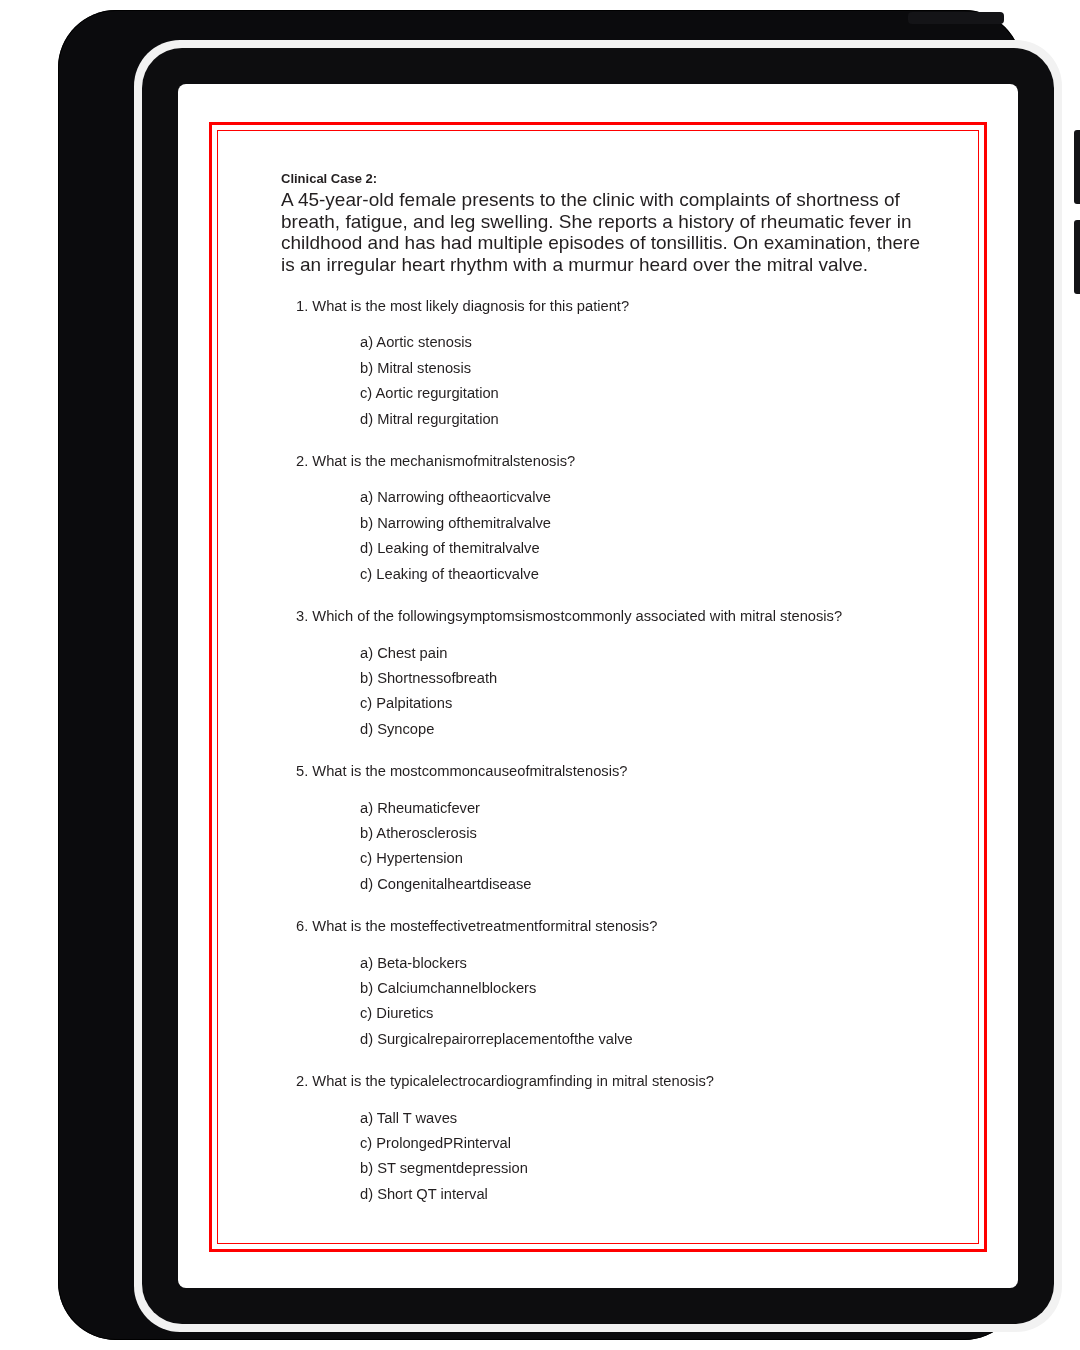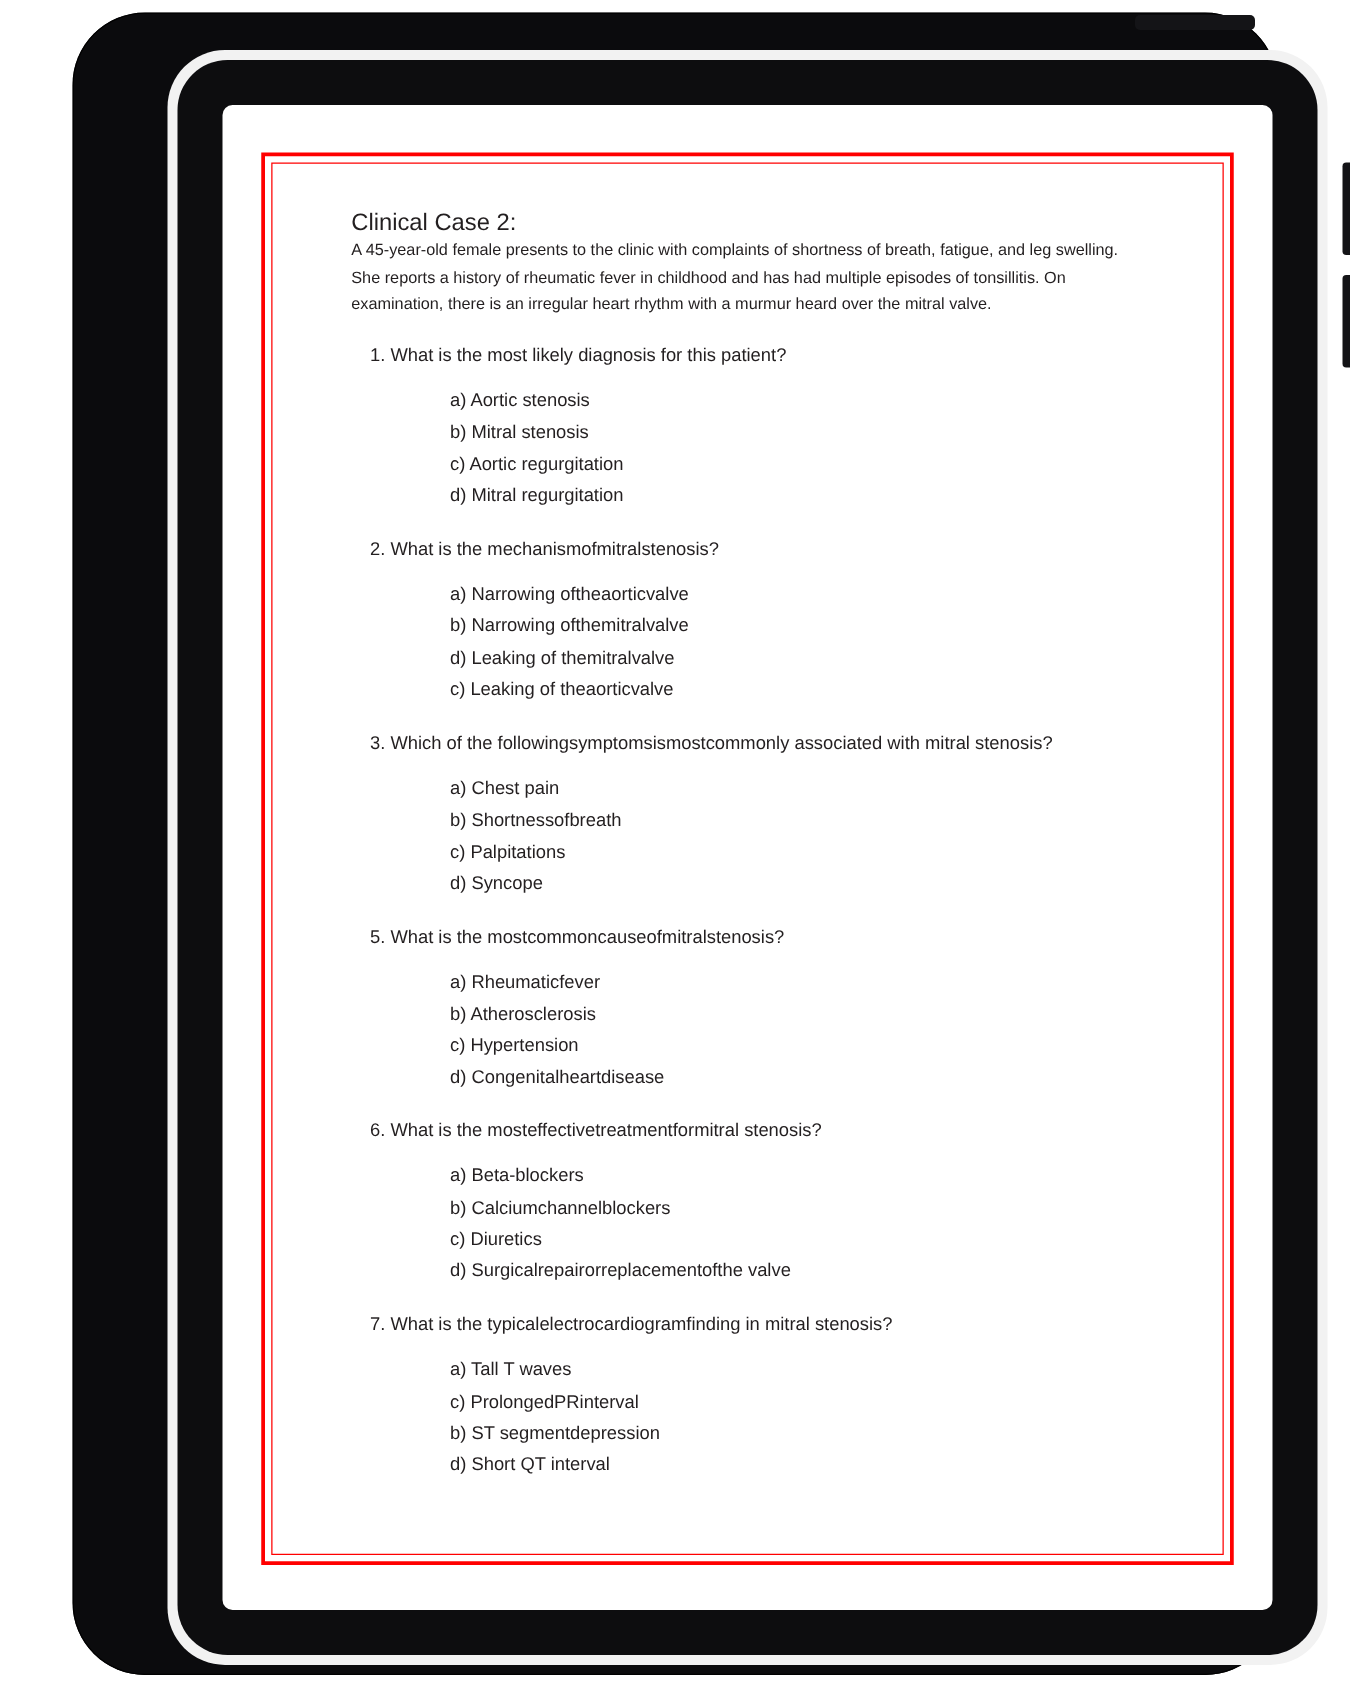--- a/index.html
+++ b/index.html
@@ -148,28 +148,28 @@
     position: absolute;
     left: 63px;
     top: 37px;
     width: 650px;
     color: #231f20;
     font-size: 14.7px;
     line-height: 21.4px;
   }
 
   .case-title {
-    font-weight: normal;
-    font-size: 19px;
+    font-weight: bold;
+    font-size: 13px;
     margin: 0 0 0 0;
   }
 
   .case-stem {
     margin: 0;
-    font-size: 13px;
+    font-size: 19px;
     line-height: 21.4px;
     max-width: 640px;
   }
 
   .q-block {
     margin-top: 21px;
   }
   .q-text {
     margin: 15px;
   }
@@ -241,21 +241,21 @@
 
             <div class="q-block">
               <p class="q-text">6. What is the mosteffectivetreatmentformitral stenosis?</p>
               <p class="opt">a) Beta-blockers</p>
               <p class="opt">b) Calciumchannelblockers</p>
               <p class="opt">c) Diuretics</p>
               <p class="opt">d) Surgicalrepairorreplacementofthe valve</p>
             </div>
 
             <div class="q-block">
-              <p class="q-text">7. What is the typicalelectrocardiogramfinding in mitral stenosis?</p>
+              <p class="q-text">2. What is the typicalelectrocardiogramfinding in mitral stenosis?</p>
               <p class="opt">a) Tall T waves</p>
               <p class="opt">c) ProlongedPRinterval</p>
               <p class="opt">b) ST segmentdepression</p>
               <p class="opt">d) Short QT interval</p>
             </div>
 
           </div>
 
         </div>
       </div>

